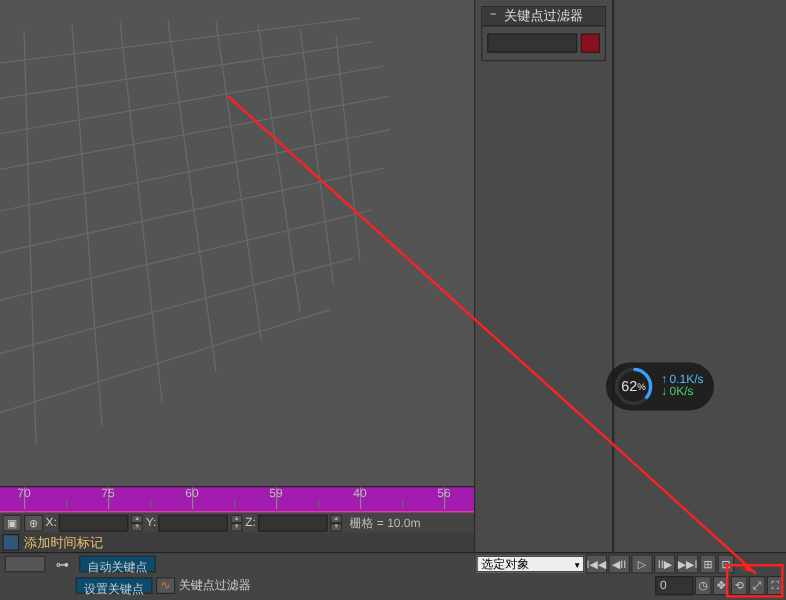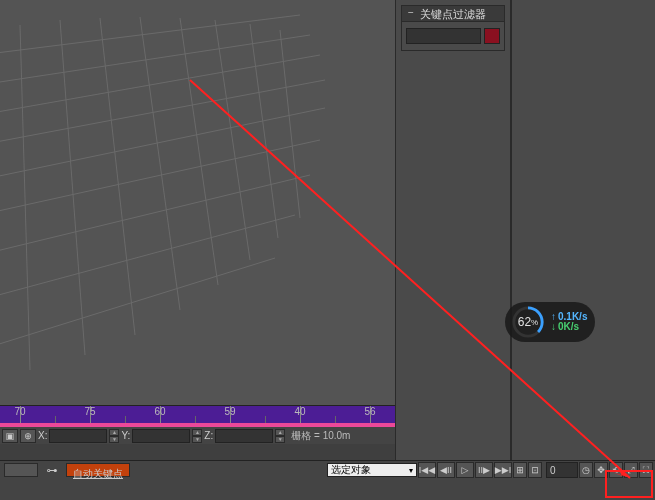--- a/index.html
+++ b/index.html
@@ -102,39 +102,39 @@
     width: 34px; height: 34px;
     position: relative;
   }
   .speed-ring svg { width: 34px; height: 34px; }
   .speed-pct {
     position: absolute; inset: 0;
     display: flex; align-items: center; justify-content: center;
     font-size: 12px; color: #e0e0e0;
   }
   .speed-pct sub { font-size: 8px; }
-  .speed-rates { display: flex; flex-direction: column; gap: 0; line-height: 1; font-weight: bold; }
+  .speed-rates { display: flex; flex-direction: column; gap: 0; line-height: 1; }
   .rate-up { color: #54b6ff; }
   .rate-down { color: #48d070; }
   .arrow-up::before { content: "↑"; margin-right: 2px; }
   .arrow-down::before { content: "↓"; margin-right: 2px; }
 
   
   .timeline {
     position: absolute;
     left: 0; top: 405px;
     width: 395px; height: 55px;
     background: #3f3f3f;
   }
   .ruler {
     position: relative;
     height: 22px;
-    background: #4c1d95;
+    background: #a21caf;
     border-top: 1px solid #222;
-    border-bottom: 4px solid #ec4899;
+    border-bottom: 1px solid #ec4899;
     overflow: hidden;
   }
   .tick {
     position: absolute;
     top: 0;
     width: 1px; height: 18px;
     background: #888;
   }
   .tick.minor { height: 8px; top: 10px; background: #666; }
   .tick-label {
@@ -217,47 +217,46 @@
     background: #555; border: 1px solid #2a2a2a;
   }
   .key-icon {
     width: 22px; height: 14px;
     display: inline-flex; align-items: center; justify-content: center;
     font-size: 11px; color: #ccc;
   }
   .toggle-btn {
     padding: 4px 6px;
     height: 14px;
-    background: #c2410c;
+    background: #0c4a6e;
     border: 1px solid #2a2a2a;
     color: #ccc;
     font-size: 10px;
     line-height: 12px;
-    text-decoration: underline;
   }
   .dropdown {
     width: 90px; height: 14px;
     background: #eee; color: #000;
     border: 1px solid #222;
     font-size: 10px;
     padding: 0 3px;
     display: flex; align-items: center; justify-content: space-between;
   }
   .dropdown .arrow { font-size: 8px; }
   .curve-icon {
     width: 16px; height: 14px;
     background: #555; border: 1px solid #2a2a2a;
     color: #e07030; font-size: 10px;
     display: inline-flex; align-items: center; justify-content: center;
   }
   .filter-label { color: #ccc; }
 
   .bottom-right {
     flex: 1; height: 100%;
-    display: flex; flex-direction: row;
+    display: flex; flex-direction: column;
   }
   .transport-row {
     display: flex; align-items: center; height: 18px;
     padding: 0 2px; gap: 1px;
   }
   .tbtn {
     width: 18px; height: 16px;
     background: #555;
     border: 1px solid #2a2a2a;
     display: inline-flex; align-items: center; justify-content: center;
@@ -396,28 +395,38 @@
     <span class="coord-group">
       <span class="coord-label">Z:</span>
       <span class="coord-input"></span>
       <span class="coord-spinner">
         <span class="spin-btn">▲</span>
           <span class="spin-btn">▼</span>
       </span>
     </span>
     <span class="grid-size">栅格 = 10.0m</span>
   </div>
+  <div class="prompt-row">
+    <span class="script-icon"></span>
+    <span class="prompt-text">添加时间标记</span>
+  </div>
 </div>
 
 <div class="bottom-bar">
   <div class="bottom-left">
     <div class="row1">
       <span class="slider-btn"></span>
       <span class="key-icon">⊶</span>
       <span class="toggle-btn">自动关键点</span>
+    </div>
+    <div class="row2">
+      <span style="width:56px"></span>
+      <span class="toggle-btn">设置关键点</span>
+      <span class="curve-icon">∿</span>
+      <span class="filter-label">关键点过滤器</span>
     </div>
   </div>
   <div class="bottom-right">
     <div class="transport-row">
       <span class="dropdown">
         <span>选定对象</span>
         <span class="arrow">▾</span>
       </span>
       <span class="tbtn">I◀◀</span>
       <span class="tbtn">◀II</span>

